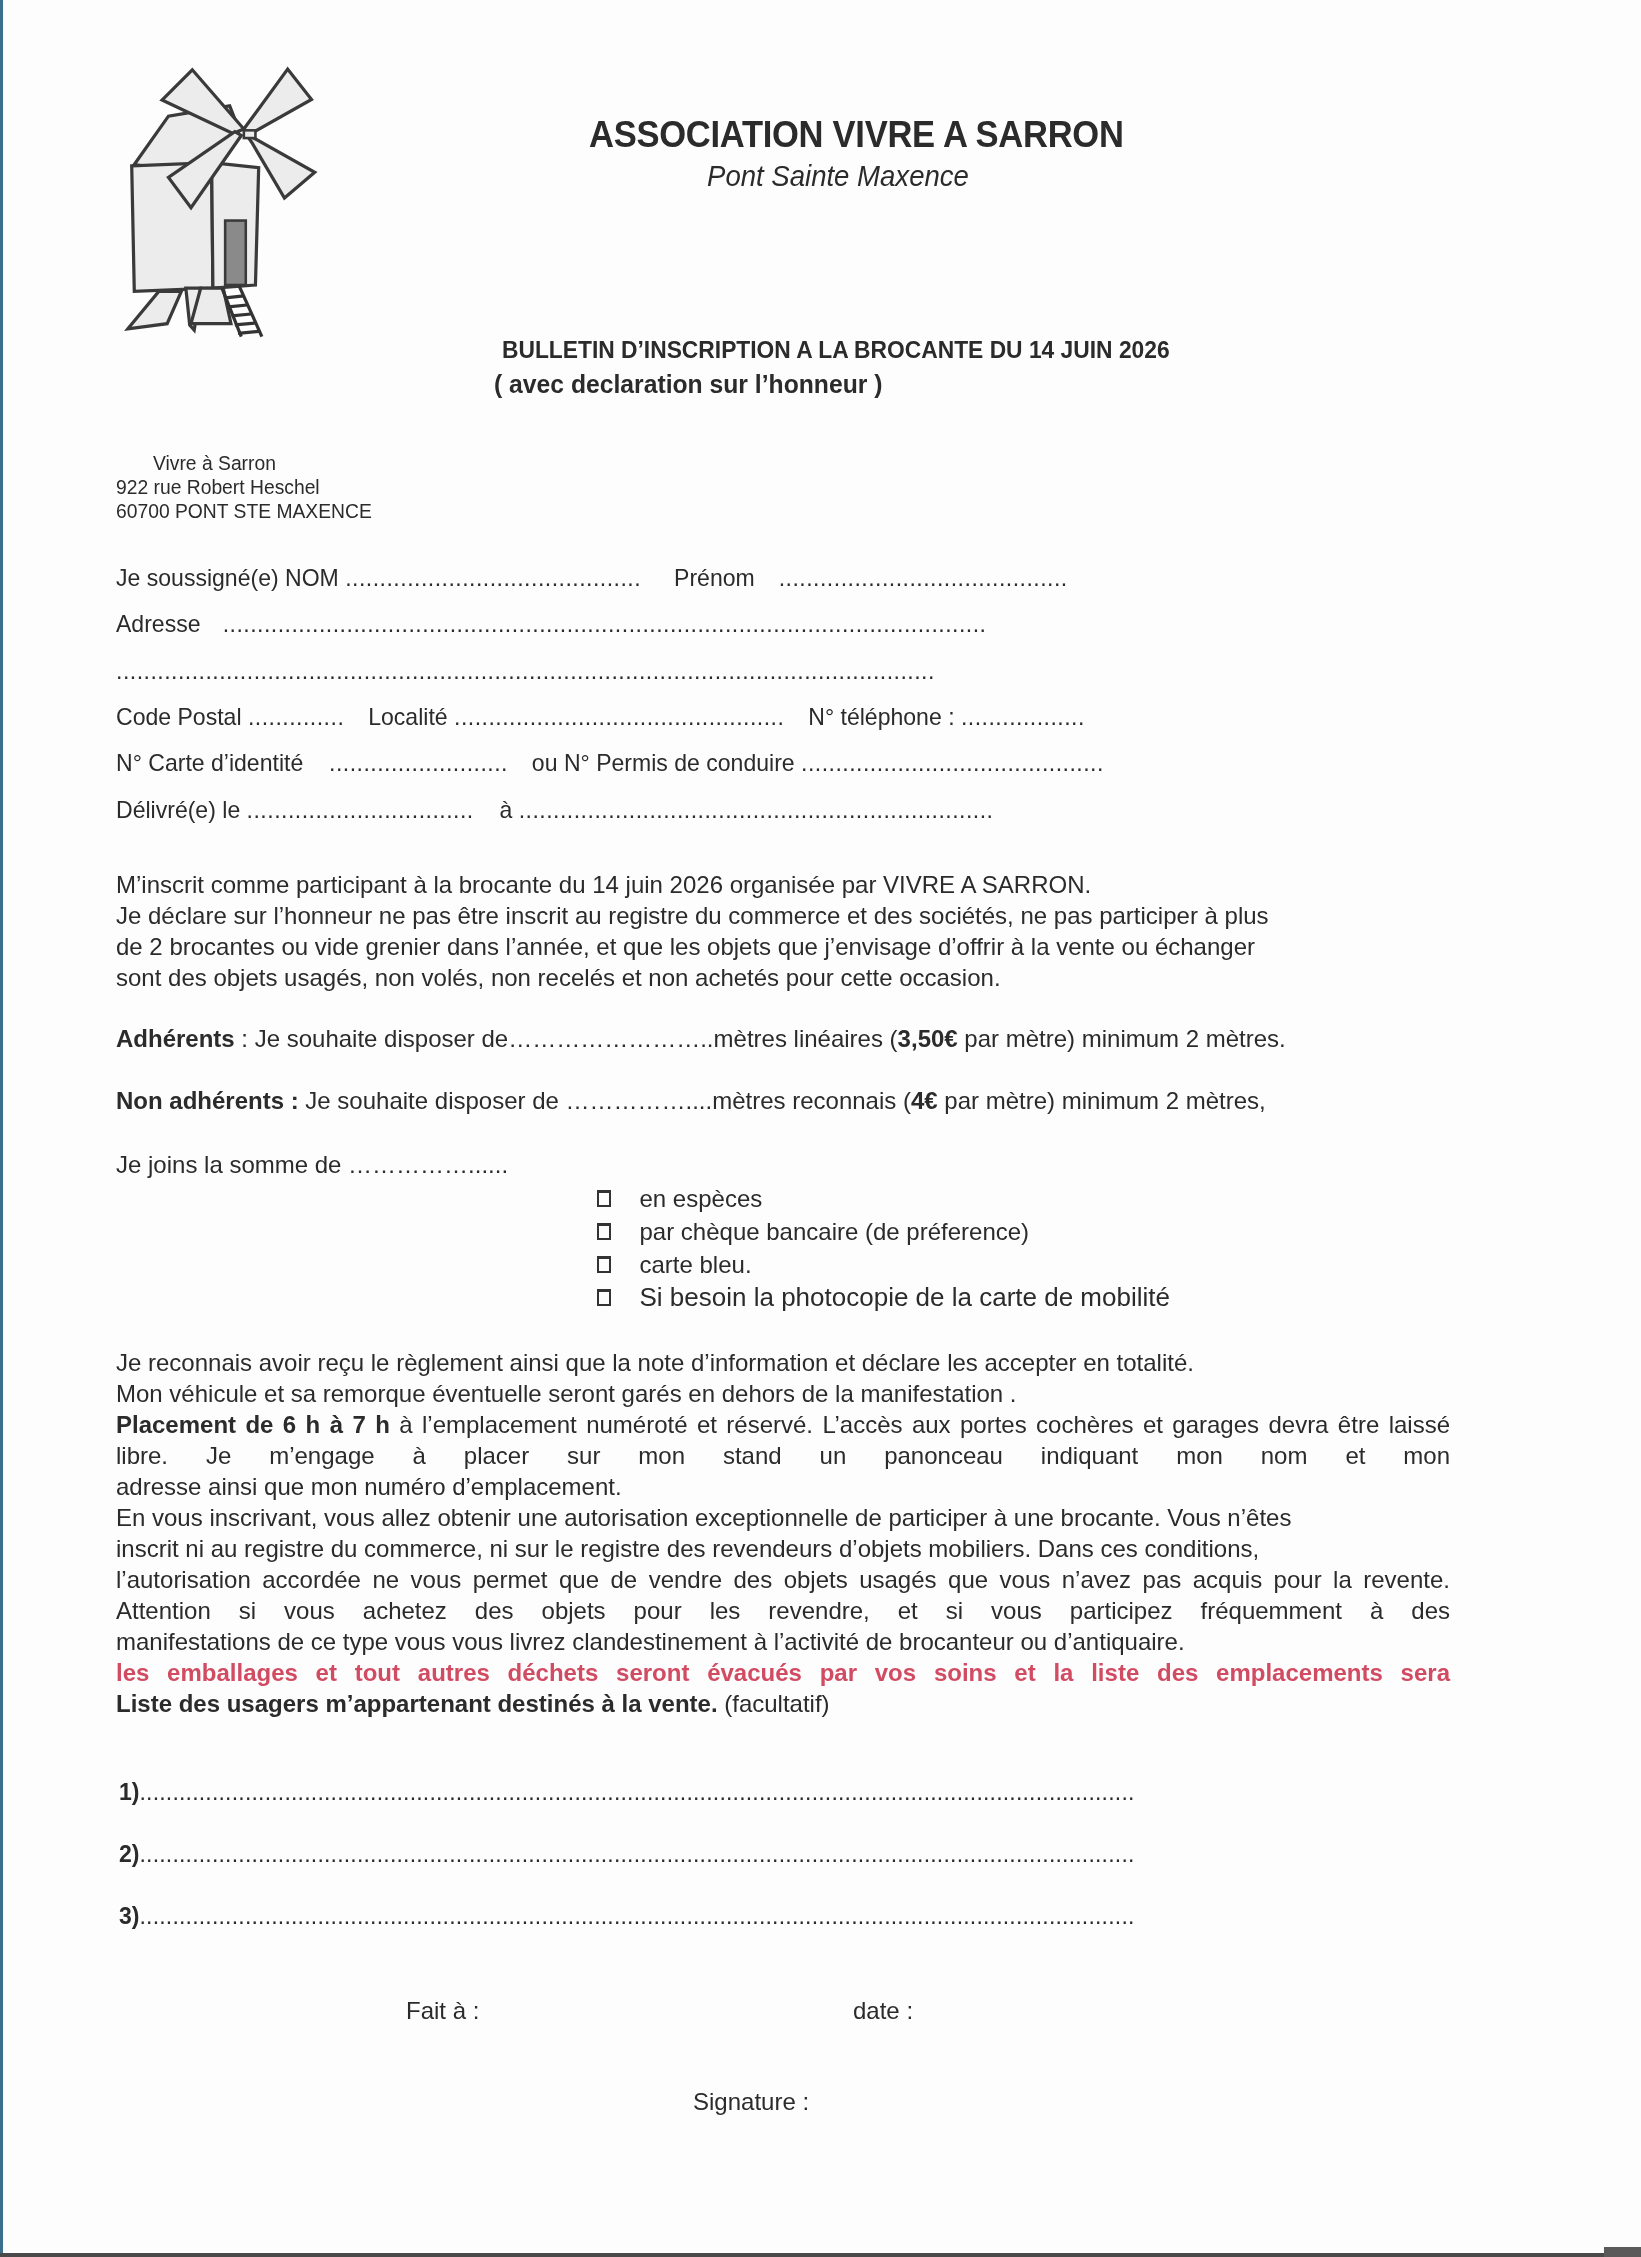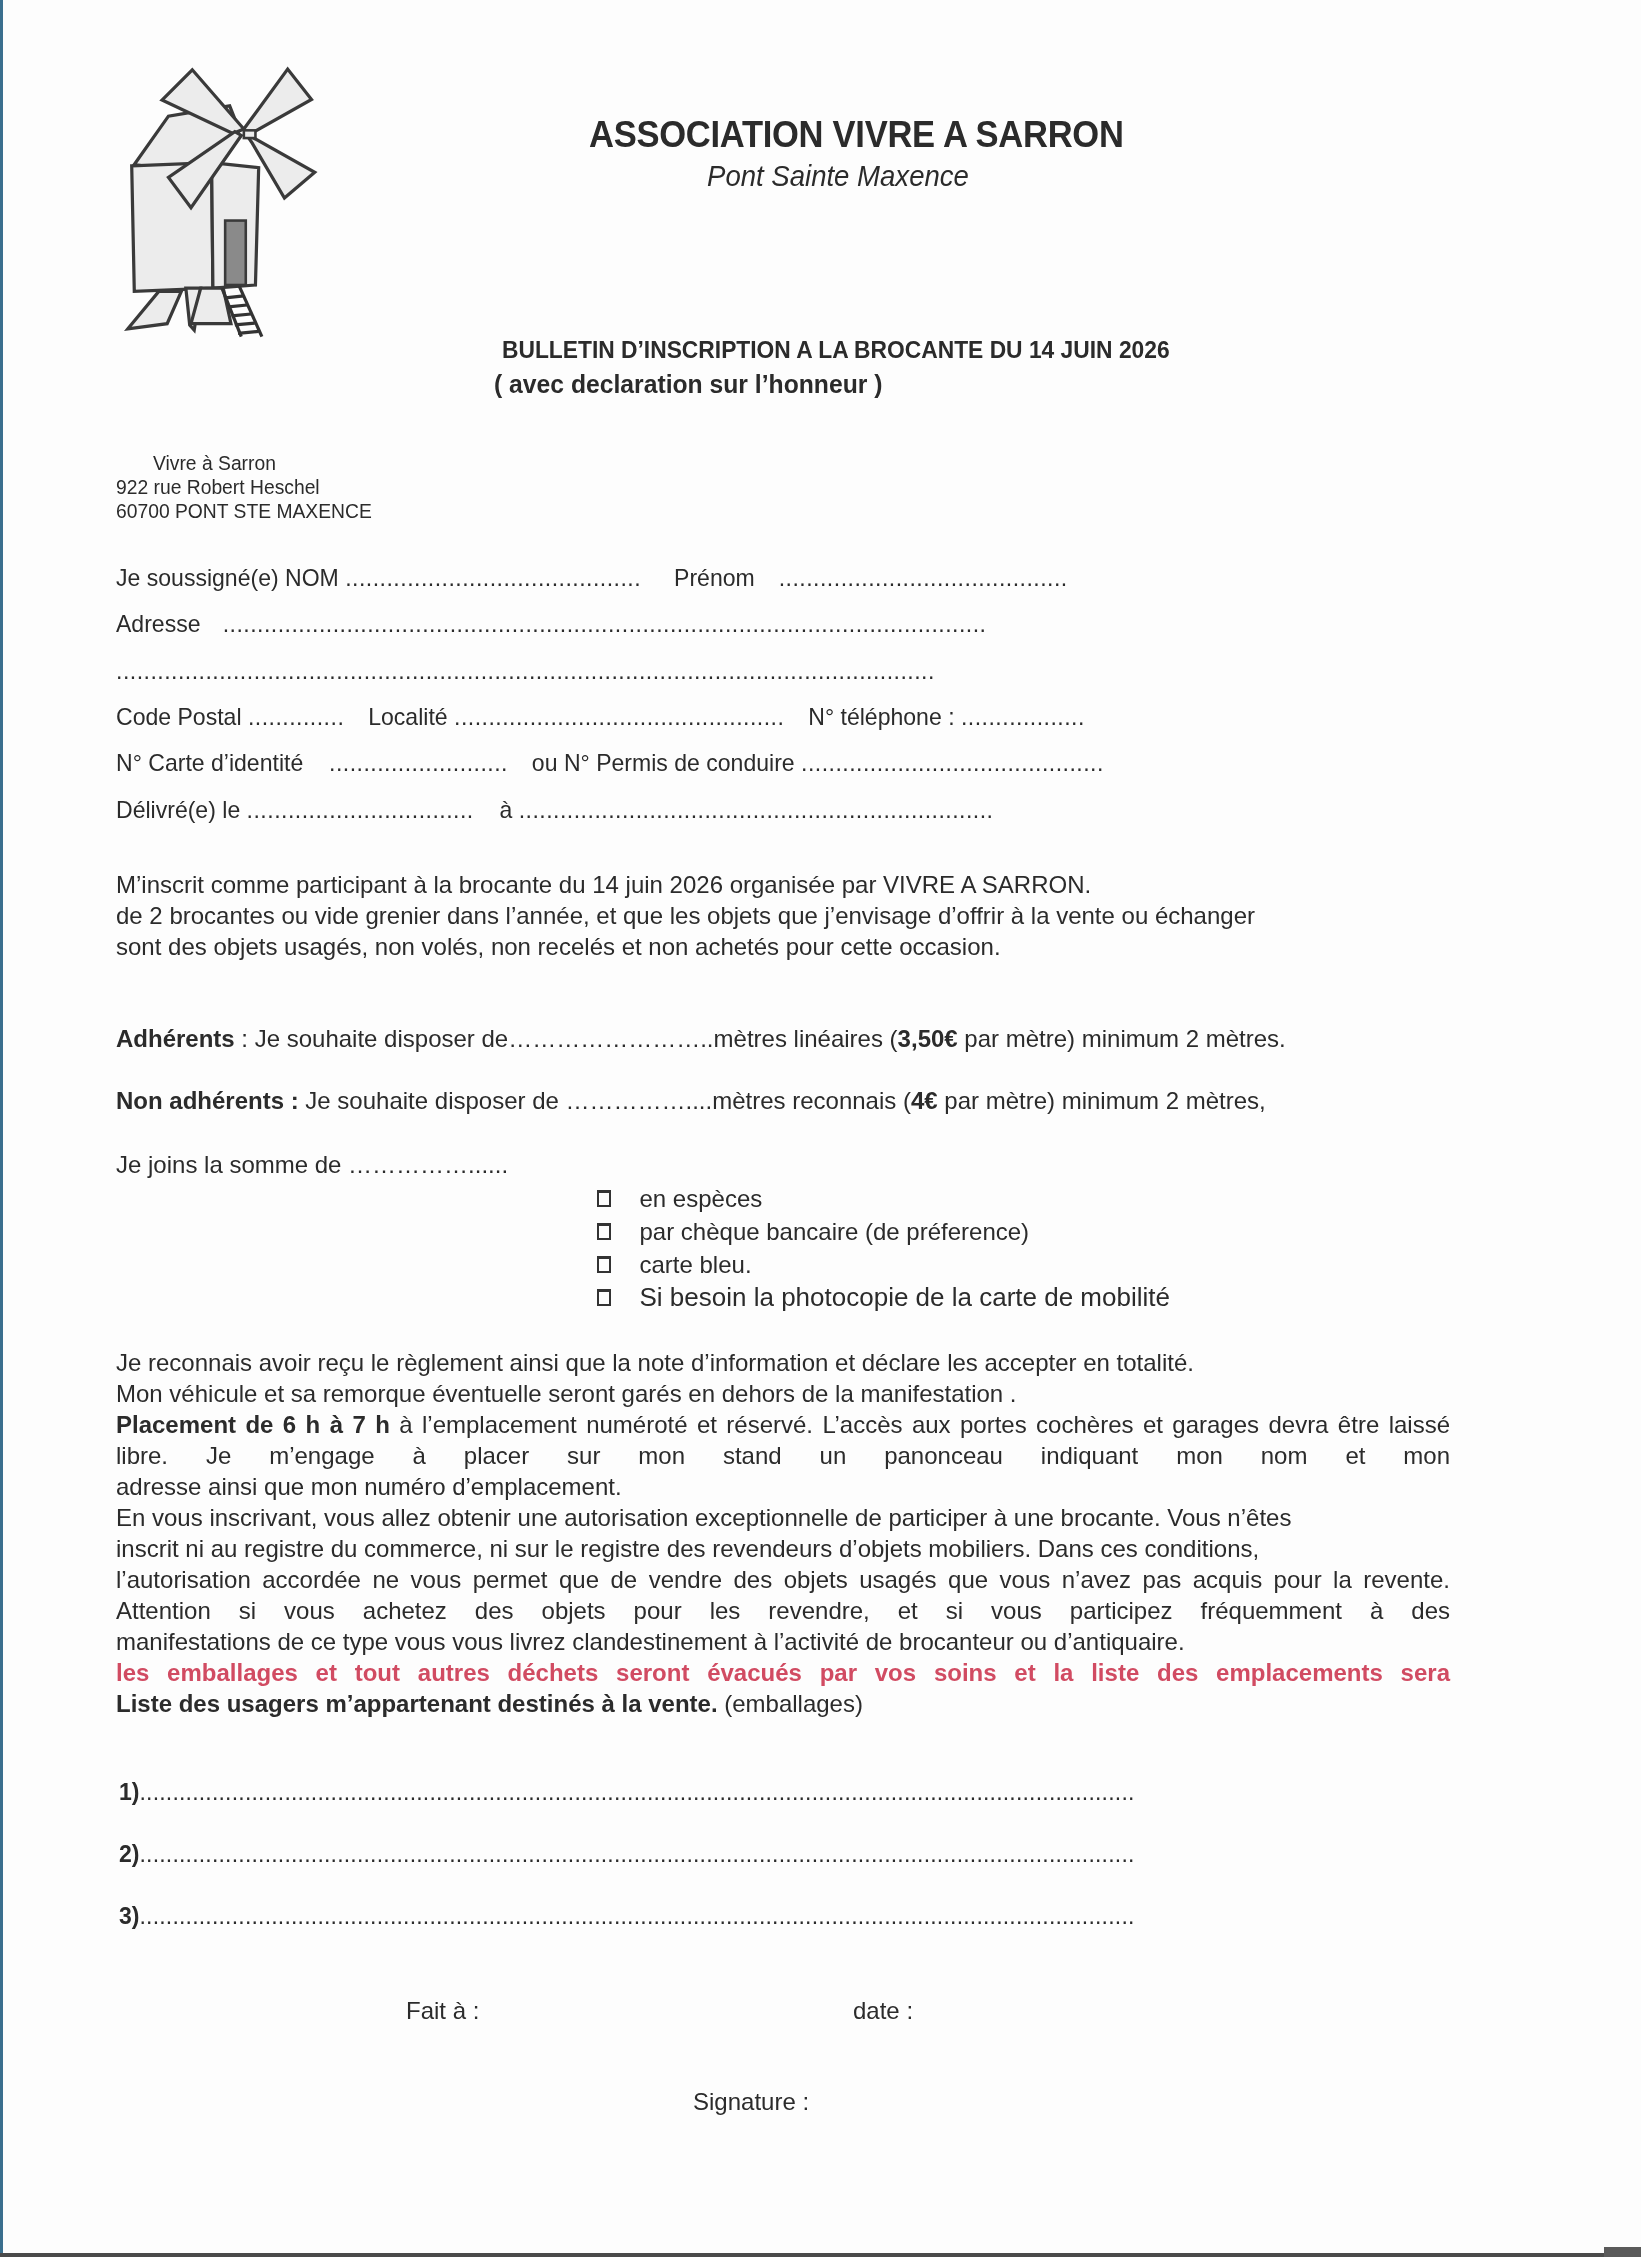--- a/index.html
+++ b/index.html
@@ -128,20 +128,21 @@
 <div class="field-row" style="top:796px">
   <span>Délivré(e) le</span>
   <span class="dots">.................................</span>
   <span class="gap" style="width:13.5px"></span>
   <span>à</span>
   <span class="dots">.....................................................................</span>
 </div>
 
 <div class="para" style="top:869px">
   <div>M’inscrit comme participant à la brocante du 14 juin 2026 organisée par VIVRE A SARRON.</div>
+  <div>Je déclare sur l’honneur ne pas être inscrit au registre du commerce et des sociétés, ne pas participer à plus</div>
   <div>de 2 brocantes ou vide grenier dans l’année, et que les objets que j’envisage d’offrir à la vente ou échanger</div>
   <div>sont des objets usagés, non volés, non recelés et non achetés pour cette occasion.</div>
 </div>
 
 <div class="para" style="top:1023px">
   <div>
     <b>Adhérents</b><span> : Je souhaite disposer de</span><span>……………………..</span><span>mètres linéaires (</span><b>3,50€</b><span> par mètre) minimum 2 mètres.</span>
   </div>
 </div>
 <div class="para" style="top:1085px">
@@ -177,21 +178,21 @@
 <div class="para" style="top:1347px; width:1334px; line-height:31px;">
   <div>Je reconnais avoir reçu le règlement ainsi que la note d’information et déclare les accepter en totalité.</div>
   <div>Mon véhicule et sa remorque éventuelle seront garés en dehors de la manifestation .</div>
   <div class="justify"><b>Placement de 6 h à 7 h</b><span> à l’emplacement numéroté et réservé. L’accès aux portes cochères et garages devra être laissé libre. Je m’engage à placer sur mon stand un panonceau indiquant mon nom et mon</span></div>
   <div>adresse ainsi que mon numéro d’emplacement.</div>
   <div>En vous inscrivant, vous allez obtenir une autorisation exceptionnelle de participer à une brocante. Vous n’êtes</div>
   <div>inscrit ni au registre du commerce, ni sur le registre des revendeurs d’objets mobiliers. Dans ces conditions,</div>
   <div class="justify">l’autorisation accordée ne vous permet que de vendre des objets usagés que vous n’avez pas acquis pour la revente. Attention si vous achetez des objets pour les revendre, et si vous participez fréquemment à des</div>
   <div>manifestations de ce type vous vous livrez clandestinement à l’activité de brocanteur ou d’antiquaire.</div>
   <div class="red justify">les emballages et tout autres déchets seront évacués par vos soins et la liste des emplacements sera</div>
-  <div><b>Liste des usagers m’appartenant destinés à la vente.</b><span> (emballages)</span></div>
+  <div><b>Liste des usagers m’appartenant destinés à la vente.</b><span> (facultatif)</span></div>
 </div>
 
 <div class="list-line" style="top:1779px">
   <span>1)</span><span class="list-dots">.......................................................................................................................................................</span>
 </div>
 <div class="list-line" style="top:1841px">
   <span>2)</span><span class="list-dots">.......................................................................................................................................................</span>
 </div>
 <div class="list-line" style="top:1903px">
   <span>3)</span><span class="list-dots">.......................................................................................................................................................</span>

